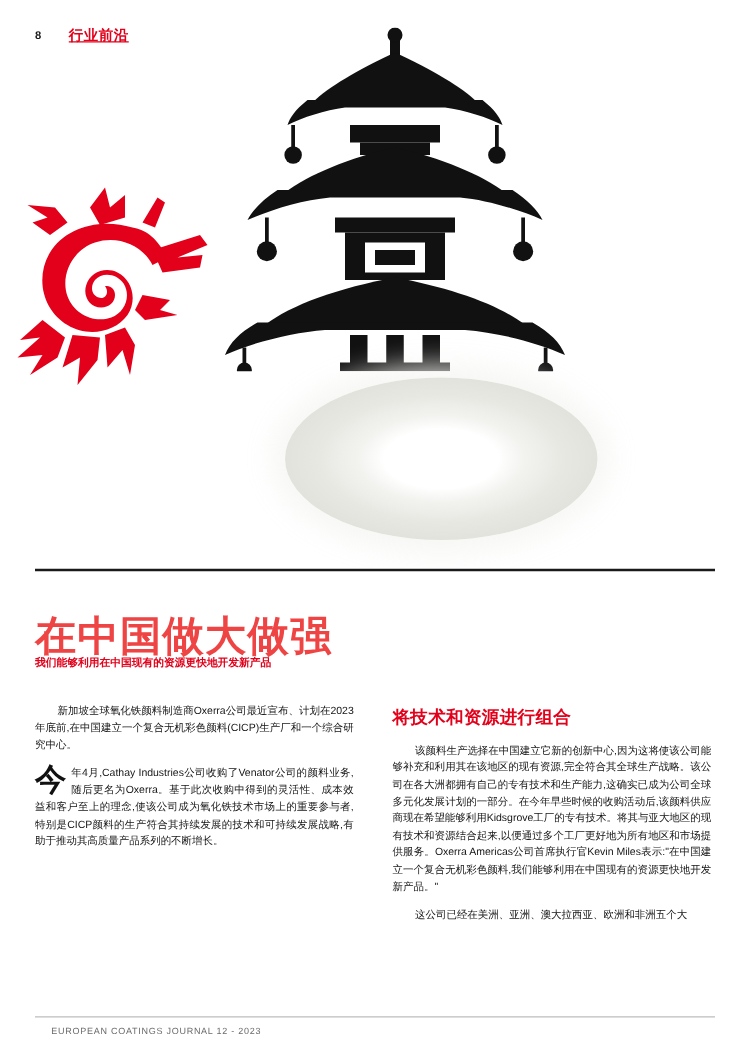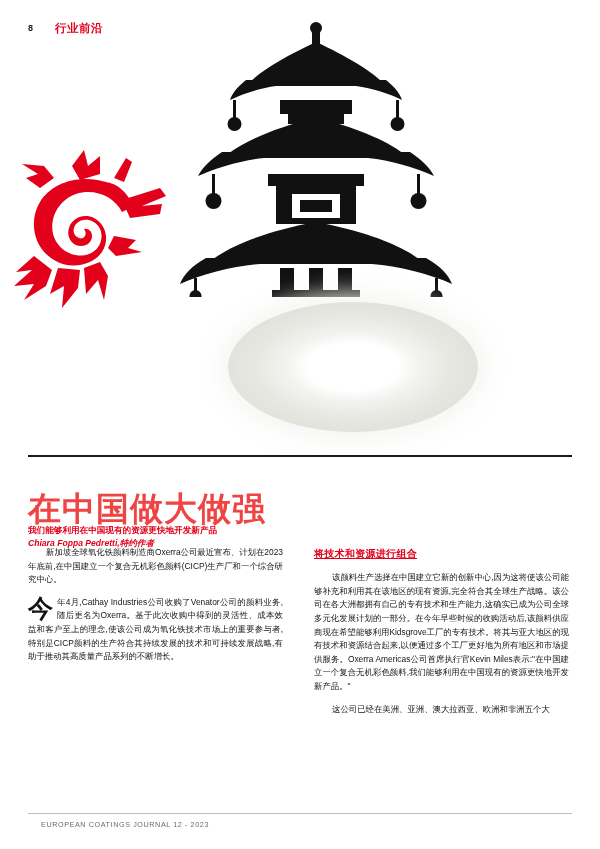--- a/index.html
+++ b/index.html
@@ -35,20 +35,21 @@
   .header .pagenum {
     font-size: 9px;
     font-weight: bold;
     color: #1a1a1a;
   }
   .header .section {
     font-size: 11.5px;
     font-weight: bold;
     color: #e2001a;
     letter-spacing: 0.5px;
+    text-decoration: underline;
   }
 
   
   .hero {
     position: absolute;
     top: 14px;
     left: 0;
     width: 600px;
     height: 440px;
     overflow: hidden;
@@ -121,43 +122,42 @@
   }
   .byline {
     display: block;
     font-style: italic;
     font-weight: bold;
   }
 
   
   .col {
     position: absolute;
-    top: 546px;
+    top: 562px;
     width: 255px;
     font-size: 8.4px;
     line-height: 1.62;
     color: #151515;
     text-align: justify;
   }
   .col-left { left: 28px; }
   .col-right { left: 314px; }
 
   .col p {
     margin: 0 0 9px 0;
   }
   .col p.indent {
     text-indent: 18px;
   }
   .subhead {
-    font-size: 10px;
+    font-size: 14px;
     font-weight: bold;
     color: #e2001a;
     margin: 0 0 9px 0;
     letter-spacing: 0.3px;
-    text-decoration: underline;
   }
   .dropcap-para {
     position: relative;
     min-height: 34px;
   }
   .dropcap {
     float: left;
     font-size: 25px;
     line-height: 0.92;
     font-weight: bold;
@@ -258,21 +258,20 @@
 
     <div class="pigment-ring"></div>
   </div>
 
   <div class="rule-top"></div>
 
   <h1 class="headline">在中国做大做强</h1>
 
   <div class="standfirst">
     <span>我们能够利用在中国现有的资源更快地开发新产品</span>
-    <span class="byline">Chiara Foppa Pedretti,特约作者</span>
   </div>
 
   <div class="col col-left">
     <p class="indent">新加坡全球氧化铁颜料制造商Oxerra公司最近宣布、计划在2023年底前,在中国建立一个复合无机彩色颜料(CICP)生产厂和一个综合研究中心。</p>
     <p class="dropcap-para">
       <span class="dropcap">今</span><span>年4月,Cathay Industries公司收购了Venator公司的颜料业务,随后更名为Oxerra。基于此次收购中得到的灵活性、成本效益和客户至上的理念,使该公司成为氧化铁技术市场上的重要参与者,特别是CICP颜料的生产符合其持续发展的技术和可持续发展战略,有助于推动其高质量产品系列的不断增长。</span>
     </p>
   </div>
 
   <div class="col col-right">

